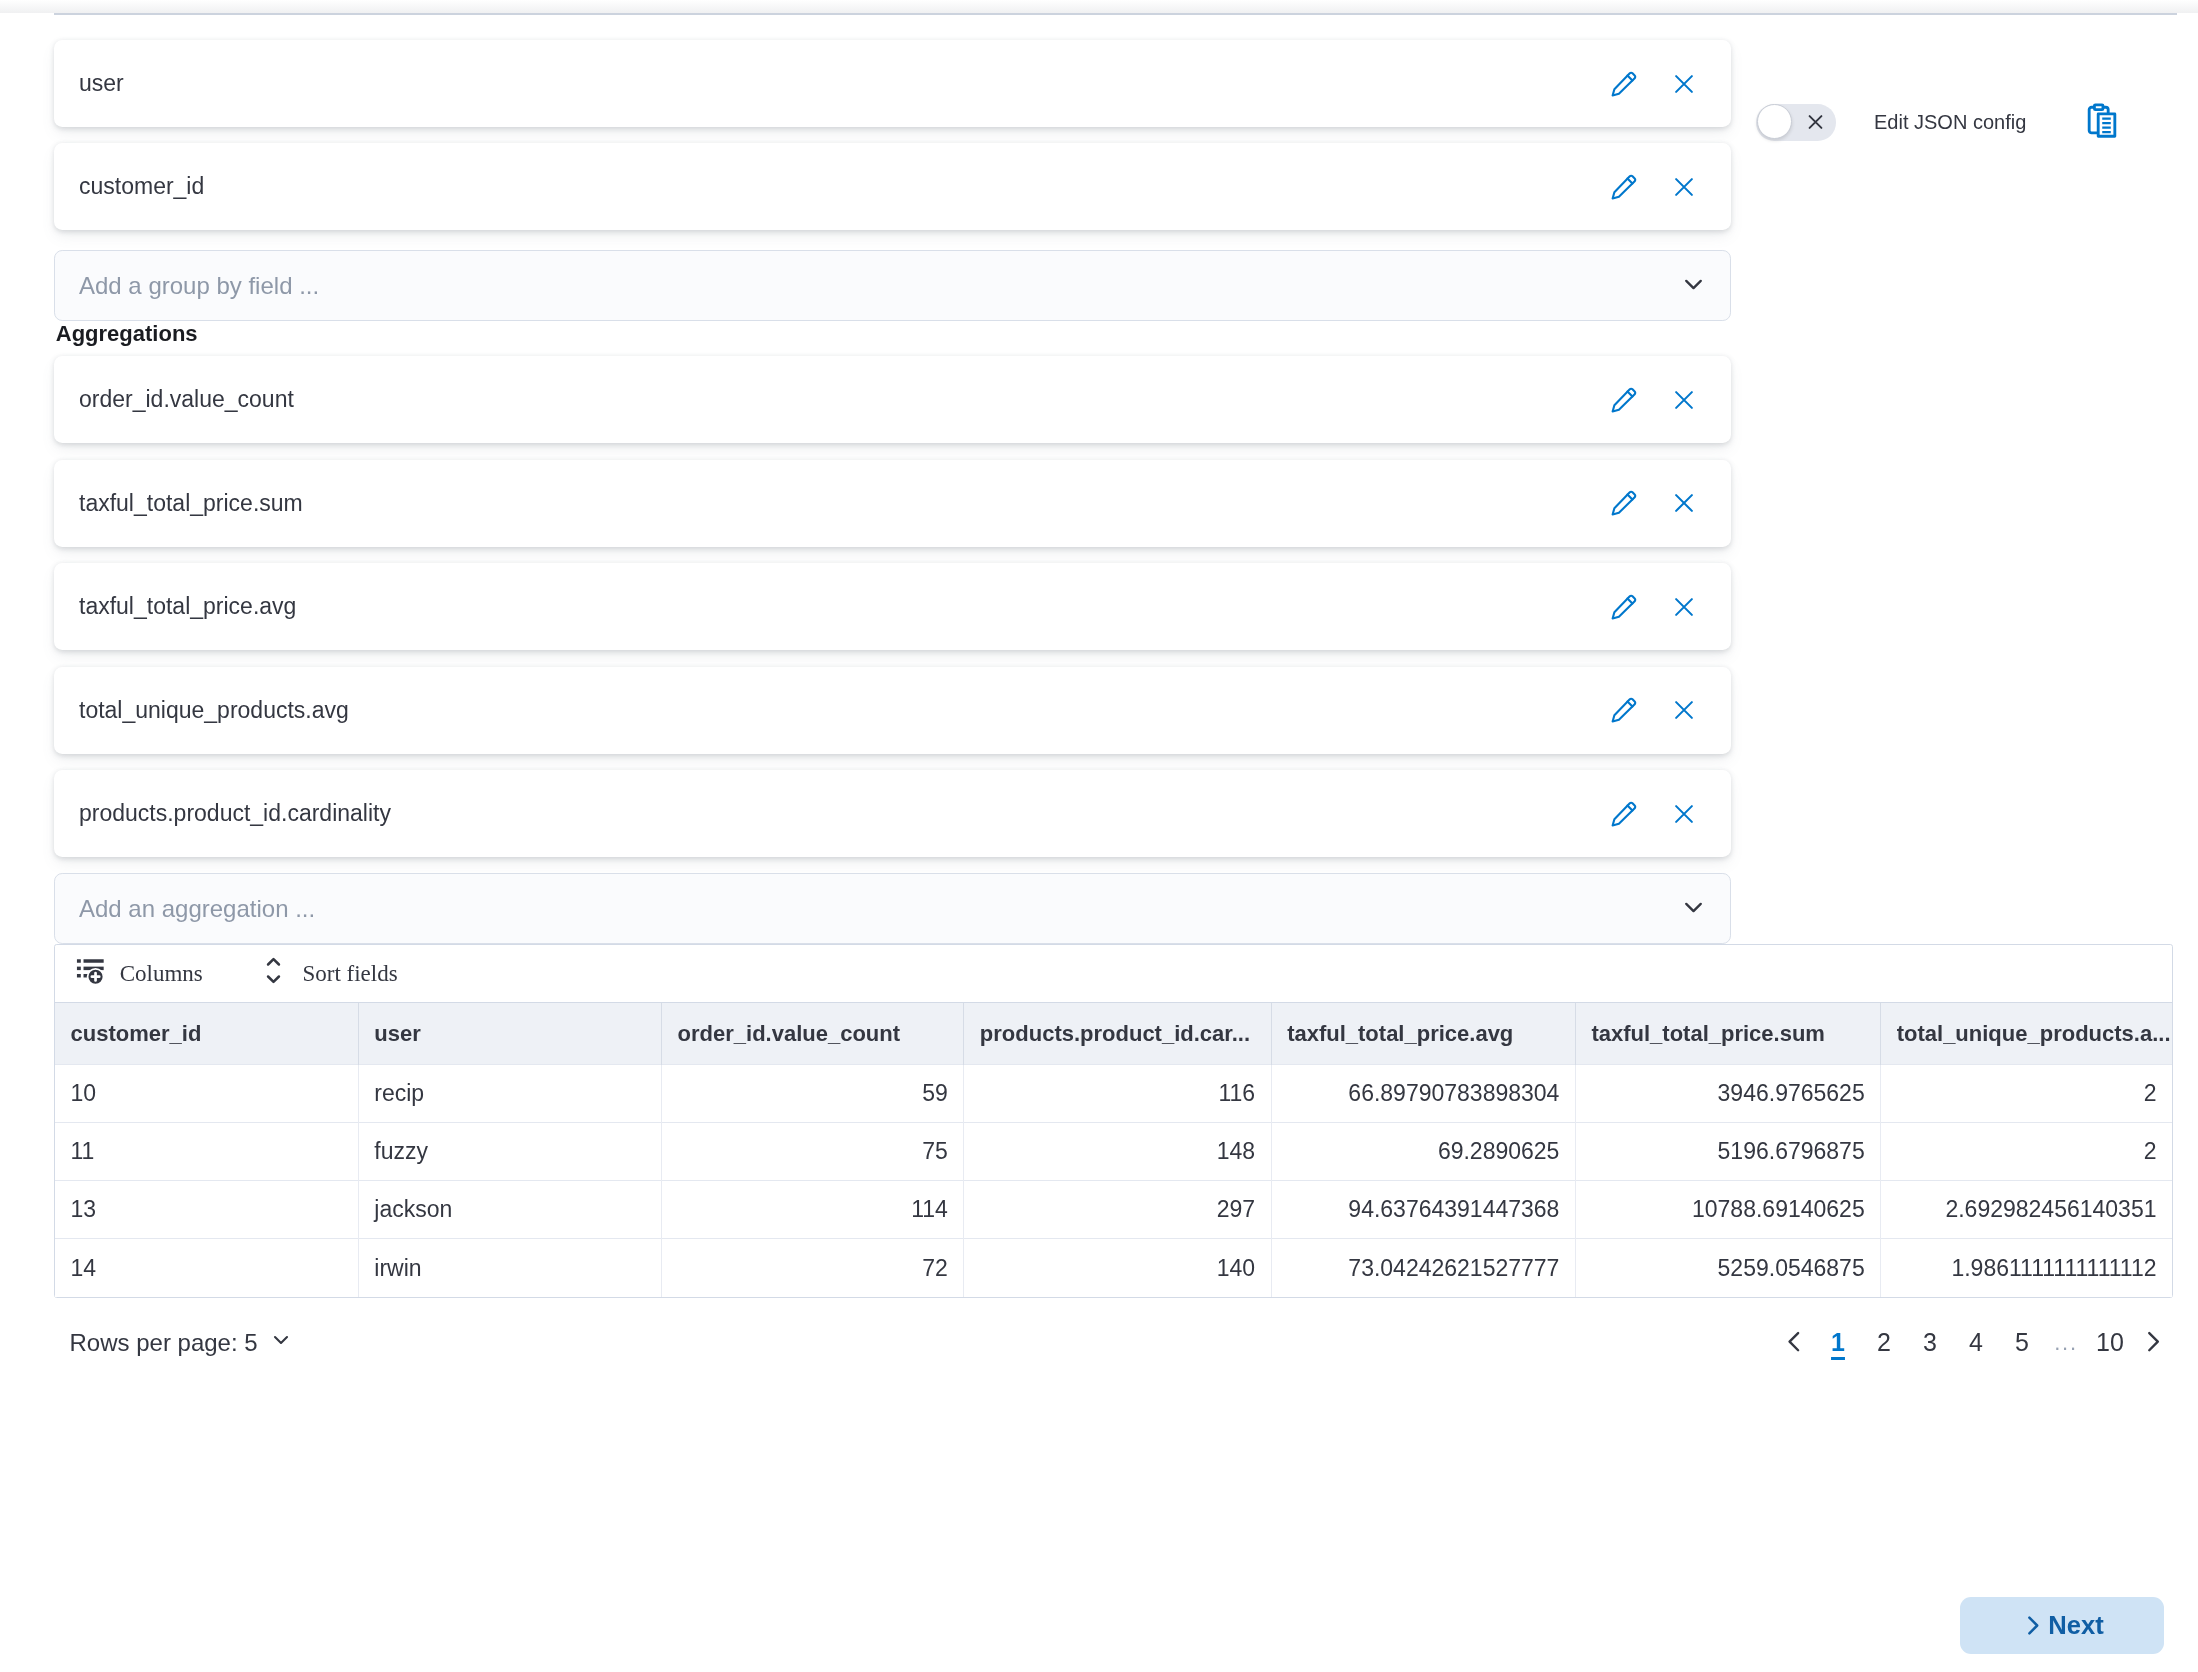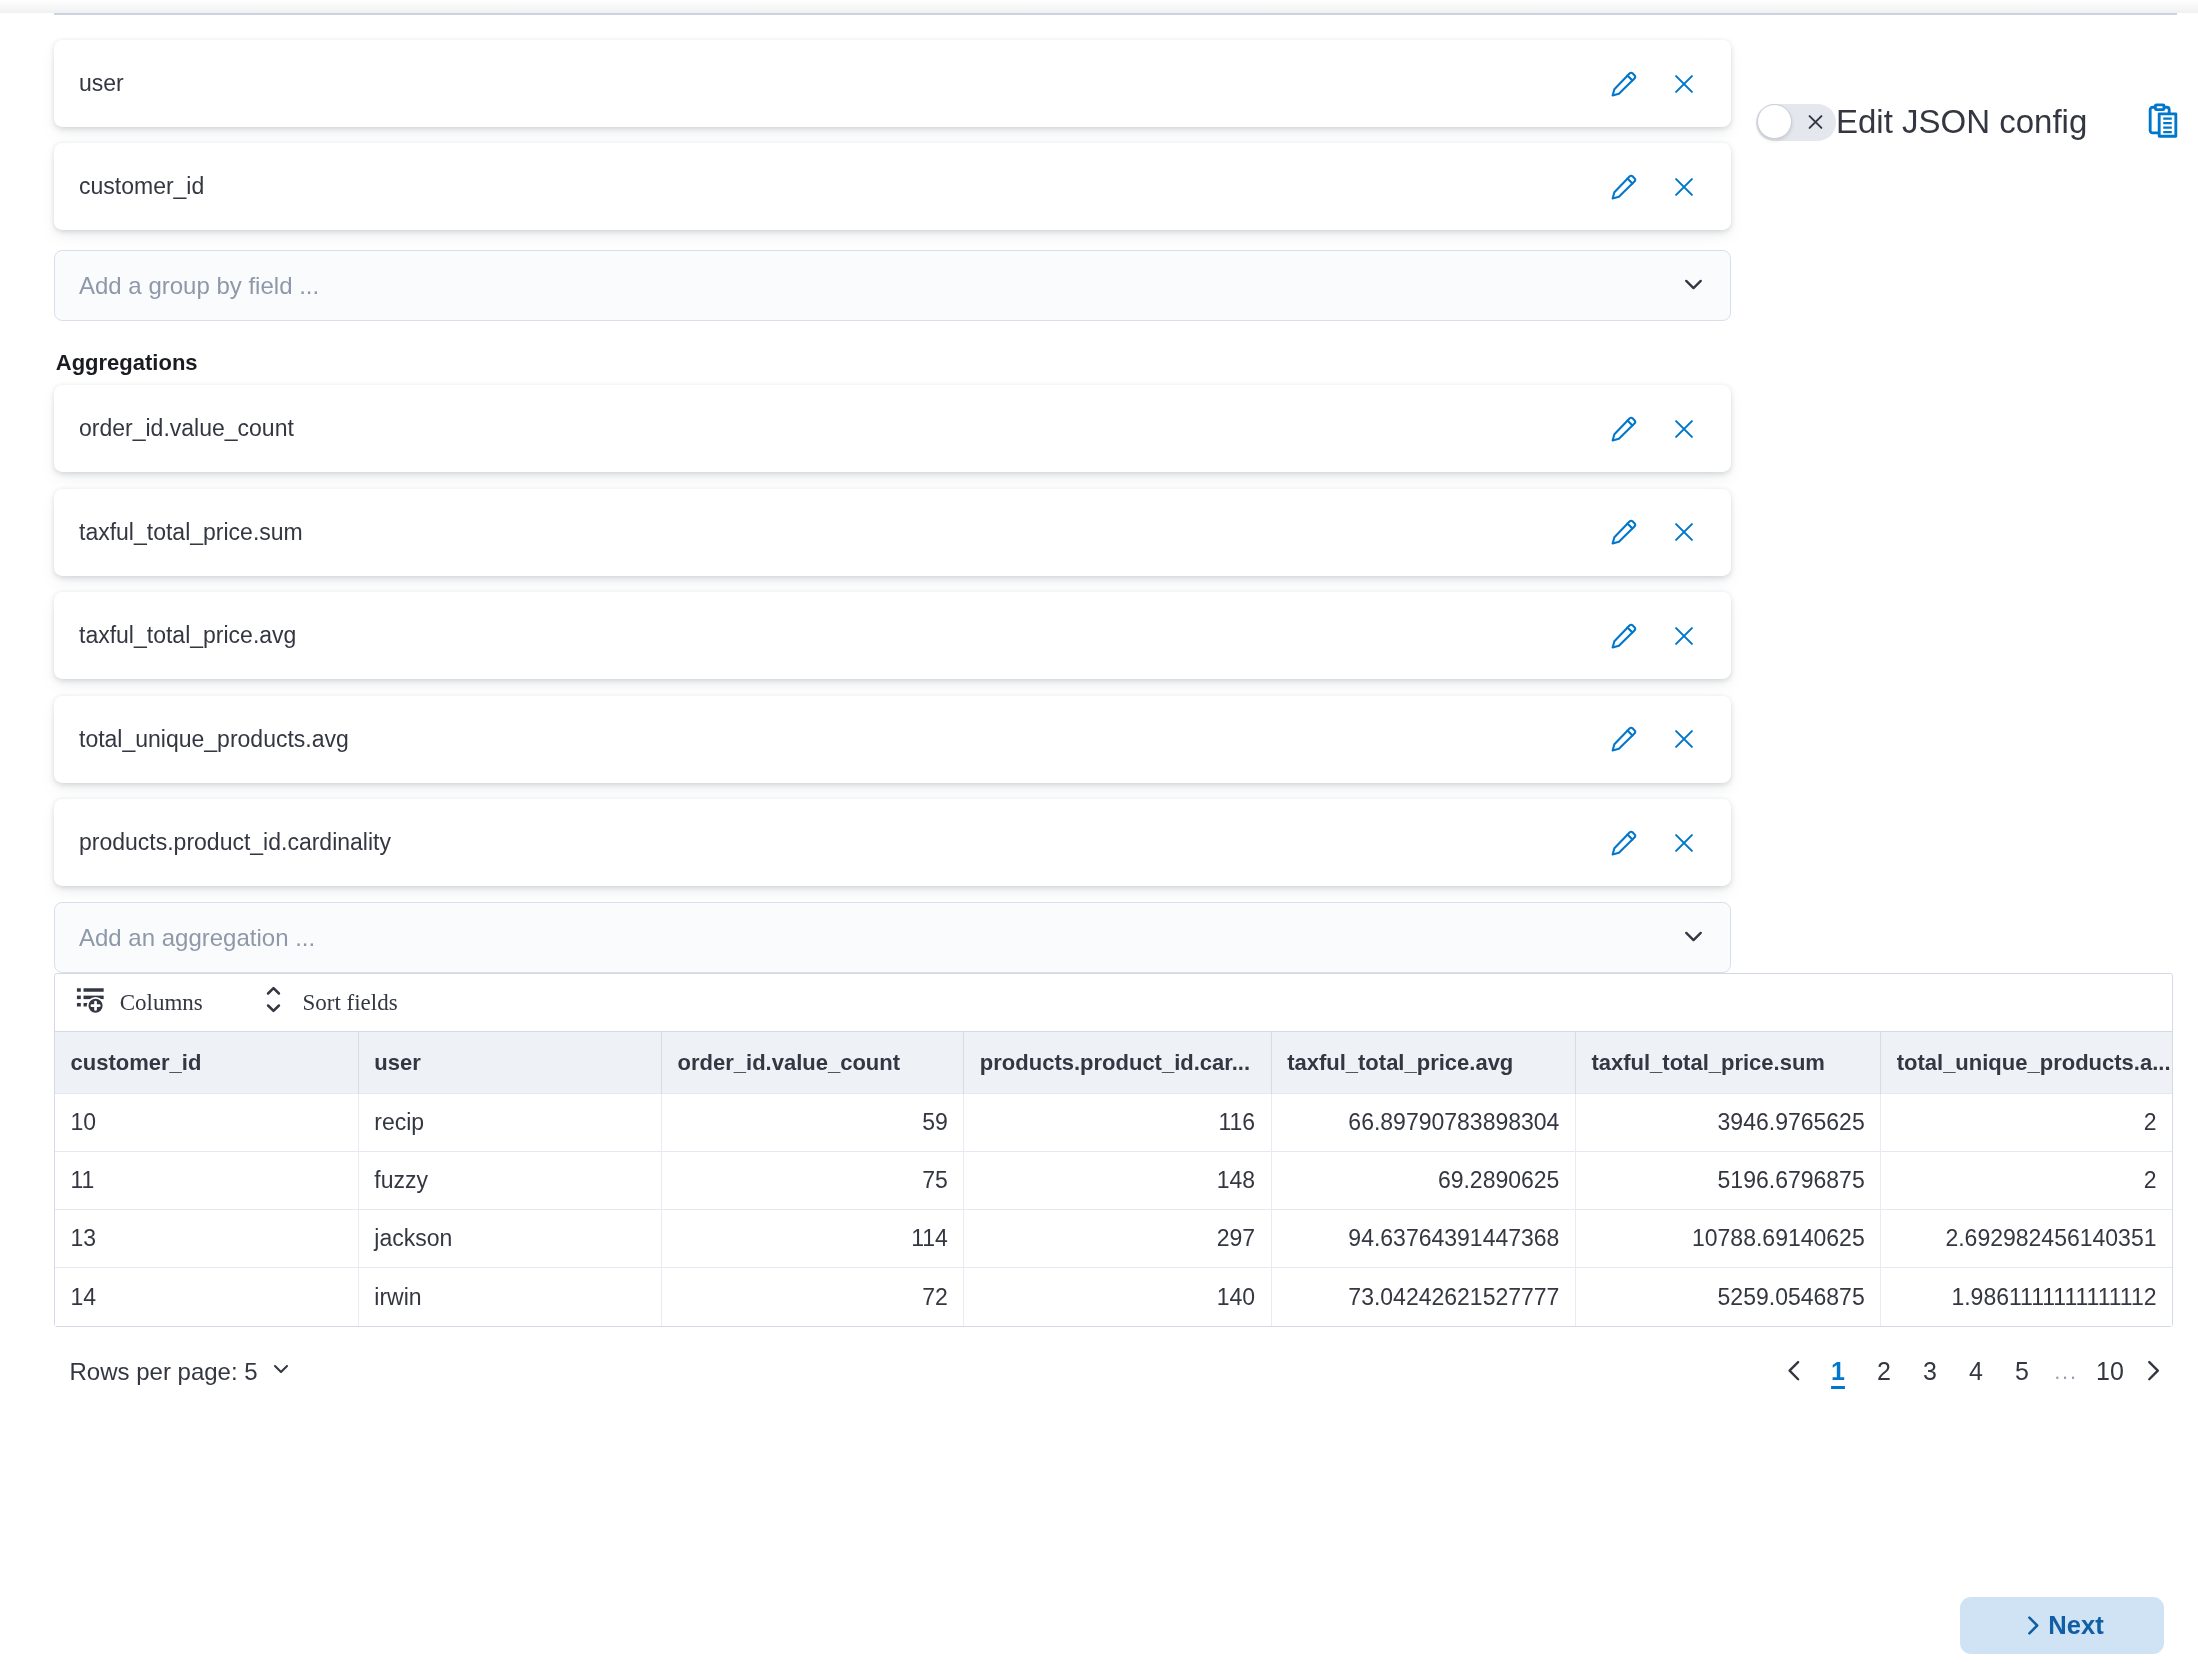--- a/index.html
+++ b/index.html
@@ -12,21 +12,21 @@
   button { background:none; border:none; padding:0; margin:0; font:inherit; color:inherit; cursor:pointer; }
 
   .top-shade { position:absolute; top:0; left:0; width:2198px; height:12.8px;
     background:linear-gradient(to bottom, rgba(105,112,125,0), rgba(105,112,125,0.10)); }
   .top-divider { position:absolute; top:12.8px; left:54px; width:2123px; height:2.7px; background:#ccd3de; }
 
   .left-col { position:absolute; left:54px; top:40px; width:2119px; }
   .fields-block { width:1677px; }
 
   .section-label { font-size:22px; font-weight:700; color:#1a1c21; margin:0 0 14.6px 1.8px; }
-  .section-label.agg { margin-top:29px; margin-bottom:9.1px; }
+  .section-label.agg { margin-bottom:9.1px; }
 
   .field-card {
     height:87px; background:#fff; border-radius:8.2px; margin-bottom:16.4px;
     box-shadow:0 1.8px 5.5px rgba(105,112,125,0.22), 0 7.3px 16.4px -3.7px rgba(105,112,125,0.14);
     display:flex; align-items:center; padding:0 22px 0 25px;
   }
   .field-card-label { flex:1; font-size:23px; color:#343741; }
   .card-actions { display:flex; align-items:center; gap:29px; padding-right:9.1px; }
   .icon-btn { display:inline-flex; align-items:center; justify-content:center; width:31px; height:31px; }
 
@@ -36,21 +36,21 @@
     margin-top:20px; cursor:pointer;
   }
   .add-select.agg { margin-top:7px; }
   .placeholder { font-size:24px; color:#8e98a8; }
 
   .json-controls { position:absolute; left:1756px; top:102px; height:40px; display:flex; align-items:center; }
   .switch { position:relative; width:80px; height:37px; border-radius:18.3px; background:#e4e7ee; flex:none; }
   .switch-knob { position:absolute; left:0.9px; top:0.9px; width:35px; height:35px; border-radius:50%;
     background:#fff; border:1.8px solid #c9cdd6; box-shadow:0 1.8px 3.7px rgba(0,0,0,0.12); }
   .switch-x { position:absolute; right:10px; top:50%; transform:translateY(-50%); display:flex; }
-  .json-label { font-size:33px; color:#343741; }
+  .json-label { margin-left:38px; font-size:20px; color:#343741; }
   .copy-btn { margin-left:57px; display:inline-flex; }
 
   .preview-title { font-size:28px; font-weight:700; color:#1a1c21; margin:35px 0 7.3px 0; }
 
   .preview-wrap { width:2119px; border:1.8px solid #d3dae6; border-radius:2.7px; background:#fff; }
   .preview-toolbar { height:57px; display:flex; align-items:center; padding-left:20px; gap:55px; }
   .toolbar-btn { display:flex; align-items:center; gap:13.7px; font-size:23px; color:#343741;font-family:Liberation Serif, serif; }
 
   table.preview { width:100%; border-collapse:collapse; table-layout:fixed; }
   table.preview th {

